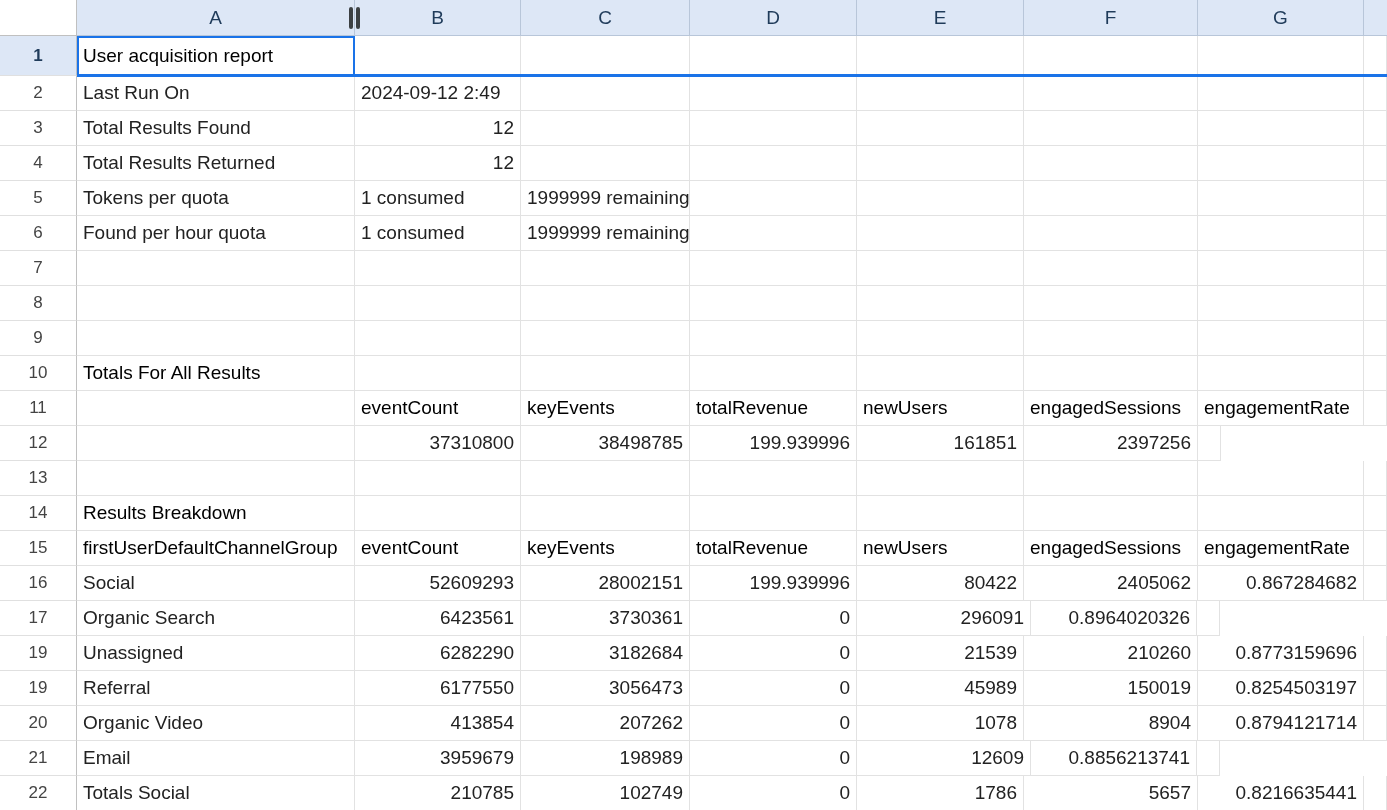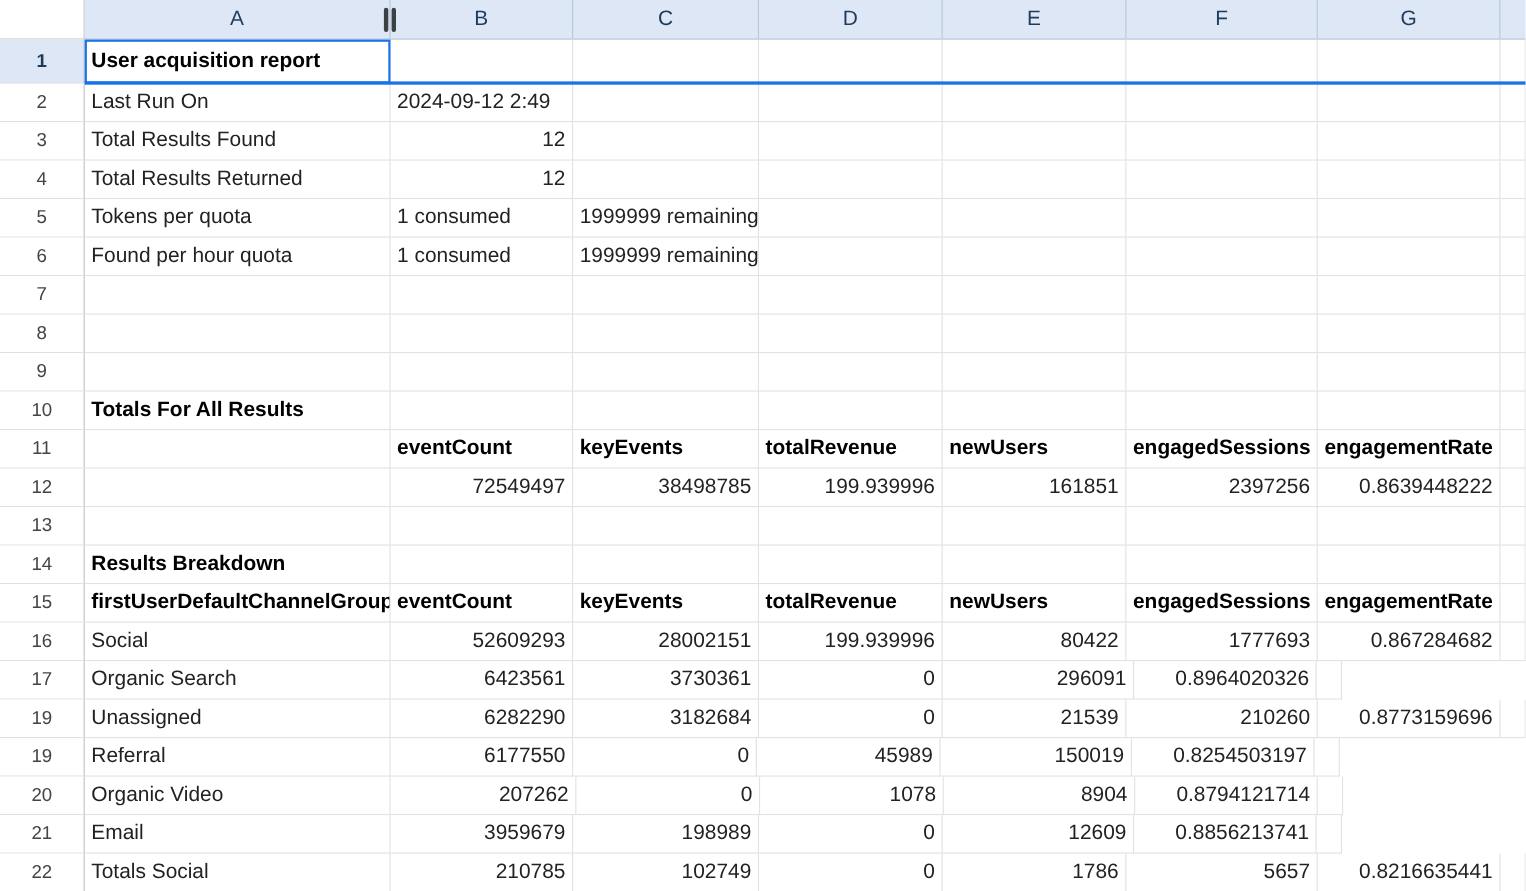--- a/index.html
+++ b/index.html
@@ -126,21 +126,21 @@
     padding-right: 6px;
     display: flex;
     align-items: center;
     white-space: nowrap;
     overflow: hidden;
   }
   .cell.num {
     justify-content: flex-end;
   }
   .cell.bold {
-    font-weight: 700;
+    font-weight: 400;
     color: #000;
   }
 
   
   .row.selected {
     position: relative;
   }
   .row.selected::after {
     content: "";
     position: absolute;
@@ -343,26 +343,25 @@
       <div class="cell col-C bold">keyEvents</div>
       <div class="cell col-D bold">totalRevenue</div>
       <div class="cell col-E bold">newUsers</div>
       <div class="cell col-F bold">engagedSessions</div>
       <div class="cell col-G bold">engagementRate</div>
       <div class="cell col-H"></div>
     </div>
 
     <div class="row h35">
       <div class="cell col-A"></div>
-      <div class="cell col-B num">72549497</div>
+      <div class="cell col-B num">37310800</div>
       <div class="cell col-C num">38498785</div>
       <div class="cell col-D num">199.939996</div>
       <div class="cell col-E num">161851</div>
       <div class="cell col-F num">2397256</div>
-      <div class="cell col-G num">0.8639448222</div>
       <div class="cell col-H"></div>
     </div>
 
     <div class="row h35">
       <div class="cell col-A"></div>
         <div class="cell col-B"></div>
         <div class="cell col-C"></div>
         <div class="cell col-D"></div>
         <div class="cell col-E"></div>
         <div class="cell col-F"></div>
@@ -392,21 +391,21 @@
       <div class="cell col-H"></div>
     </div>
 
     <div id="breakdown-rows">
         <div class="row h35">
           <div class="cell col-A">Social</div>
           <div class="cell col-B num">52609293</div>
           <div class="cell col-C num">28002151</div>
           <div class="cell col-D num">199.939996</div>
           <div class="cell col-E num">80422</div>
-          <div class="cell col-F num">1777693</div>
+          <div class="cell col-F num">2405062</div>
           <div class="cell col-G num">0.867284682</div>
           <div class="cell col-H"></div>
         </div>
         <div class="row h35">
           <div class="cell col-A">Organic Search</div>
           <div class="cell col-B num">6423561</div>
           <div class="cell col-C num">3730361</div>
           <div class="cell col-D num">0</div>
           <div class="cell col-F num">296091</div>
           <div class="cell col-G num">0.8964020326</div>
@@ -418,28 +417,30 @@
           <div class="cell col-C num">3182684</div>
           <div class="cell col-D num">0</div>
           <div class="cell col-E num">21539</div>
           <div class="cell col-F num">210260</div>
           <div class="cell col-G num">0.8773159696</div>
           <div class="cell col-H"></div>
         </div>
         <div class="row h35">
           <div class="cell col-A">Referral</div>
           <div class="cell col-B num">6177550</div>
+          <div class="cell col-C num">3056473</div>
           <div class="cell col-D num">0</div>
           <div class="cell col-E num">45989</div>
           <div class="cell col-F num">150019</div>
           <div class="cell col-G num">0.8254503197</div>
           <div class="cell col-H"></div>
         </div>
         <div class="row h35">
           <div class="cell col-A">Organic Video</div>
+          <div class="cell col-B num">413854</div>
           <div class="cell col-C num">207262</div>
           <div class="cell col-D num">0</div>
           <div class="cell col-E num">1078</div>
           <div class="cell col-F num">8904</div>
           <div class="cell col-G num">0.8794121714</div>
           <div class="cell col-H"></div>
         </div>
         <div class="row h35">
           <div class="cell col-A">Email</div>
           <div class="cell col-B num">3959679</div>

